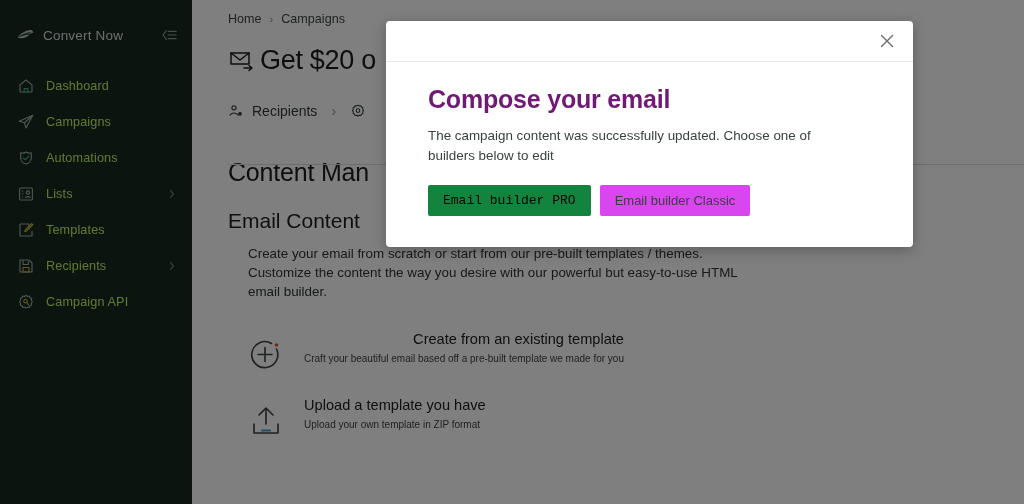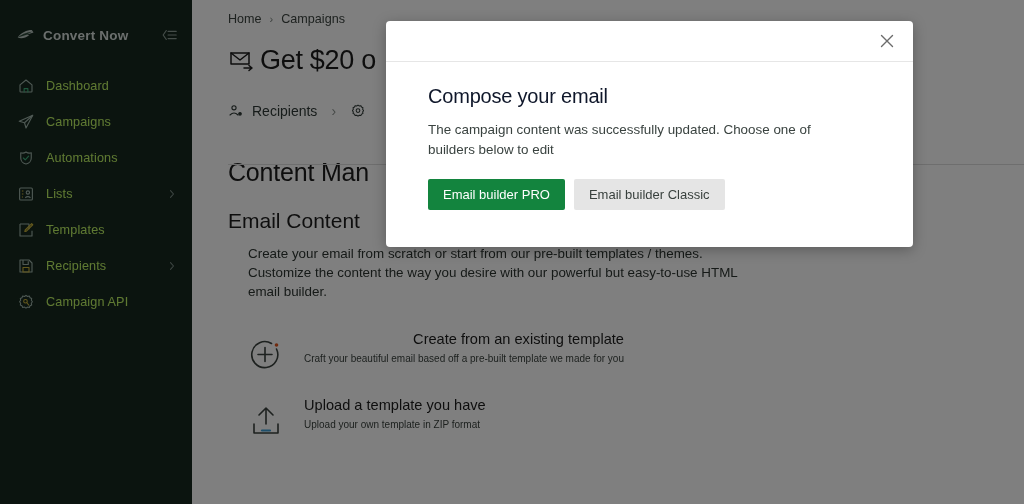--- a/index.html
+++ b/index.html
@@ -18,21 +18,21 @@
     padding-top: 18px;
     position: relative; z-index: 1;
   }
   .brand {
     display: flex; align-items: center;
     height: 34px; padding: 0 14px 0 16px;
     margin-bottom: 16px;
   }
   .brand-logo { width: 20px; height: 20px; flex: 0 0 20px; display:block; }
   .brand-name {
-    color: #d7dedb; font-size: 13.5px; font-weight: bold;
+    color: #d7dedb; font-size: 13.5px; font-weight: normal;
     letter-spacing: .2px; margin-left: 7px; white-space: nowrap;
   }
   .collapse-btn {
     margin-left: auto; display: flex; align-items: center; gap: 2px;
     color: #8b9a93; cursor: pointer;
   }
   .nav { display: flex; flex-direction: column; }
   .nav-item {
     display: flex; align-items: center;
     height: 36px; padding: 0 14px 0 17px;
@@ -99,31 +99,31 @@
     z-index: 20;
     overflow: hidden;
   }
   .modal-header {
     height: 41px; border-bottom: 1px solid #e6e6e6;
     display: flex; align-items: center; justify-content: flex-end;
     padding-right: 16px;
   }
   .modal-close { width: 20px; height: 20px; display:block; cursor: pointer; color: #6b6b6b; }
   .modal-body { padding: 23px 42px 0 42px; }
-  .modal-title { font-size: 20px; color: #0f172a; font-weight: normal; letter-spacing: -.2px; }
+  .modal-title { font-size: 25px; color: #701a75; font-weight: bold; letter-spacing: -.2px; }
   .modal-desc { margin-top: 12px; font-size: 13.4px; line-height: 20px; color: #3a4340; max-width: 410px; }
   .modal-actions { display: flex; align-items: center; margin-top: 19px; }
   .btn {
     font-family: "Liberation Sans", sans-serif;
     font-size: 13px; border: none; cursor: pointer;
     border-radius: 2px; height: 31px; padding: 0 15px;
     display: inline-flex; align-items: center;
   }
-  .btn-primary { background: #13843e; color: #ffffff; }
-  .btn-secondary { background: #e5e5e5; color: #38403d; margin-left: 9px; }
+  .btn-primary { background: #13843e; color: #000000; font-family: Liberation Mono, monospace; }
+  .btn-secondary { background: #d946ef; color: #38403d; margin-left: 9px; }
 </style>
 </head>
 <body>
 
 <div class="app">
 
   <aside class="sidebar">
     <div class="brand">
       <span class="brand-logo">
         <svg viewBox="0 0 24 24" width="20" height="20">

